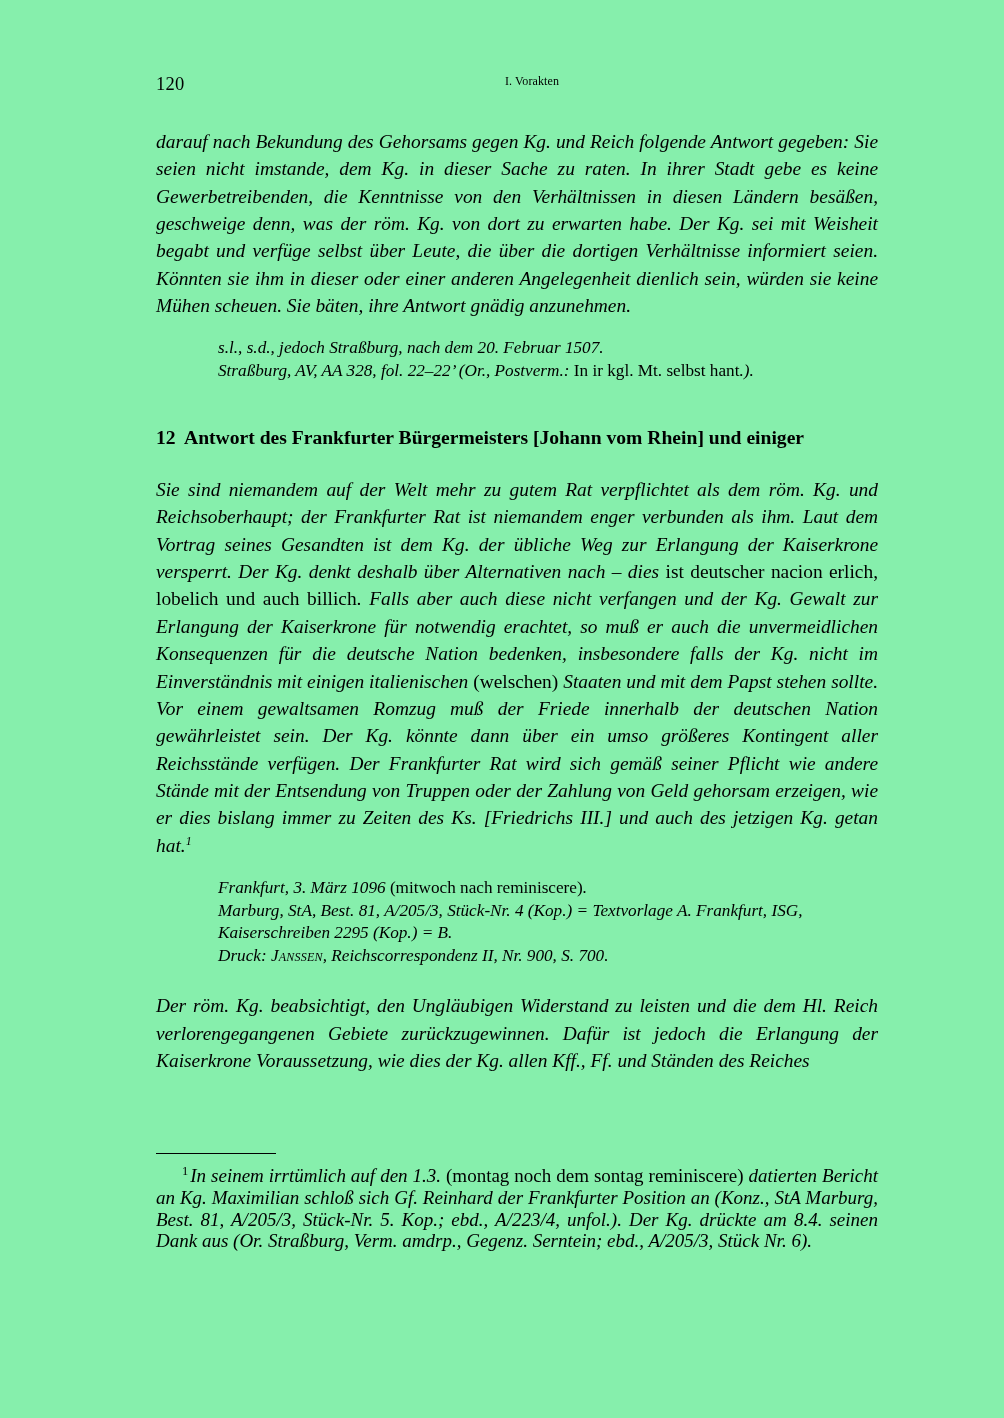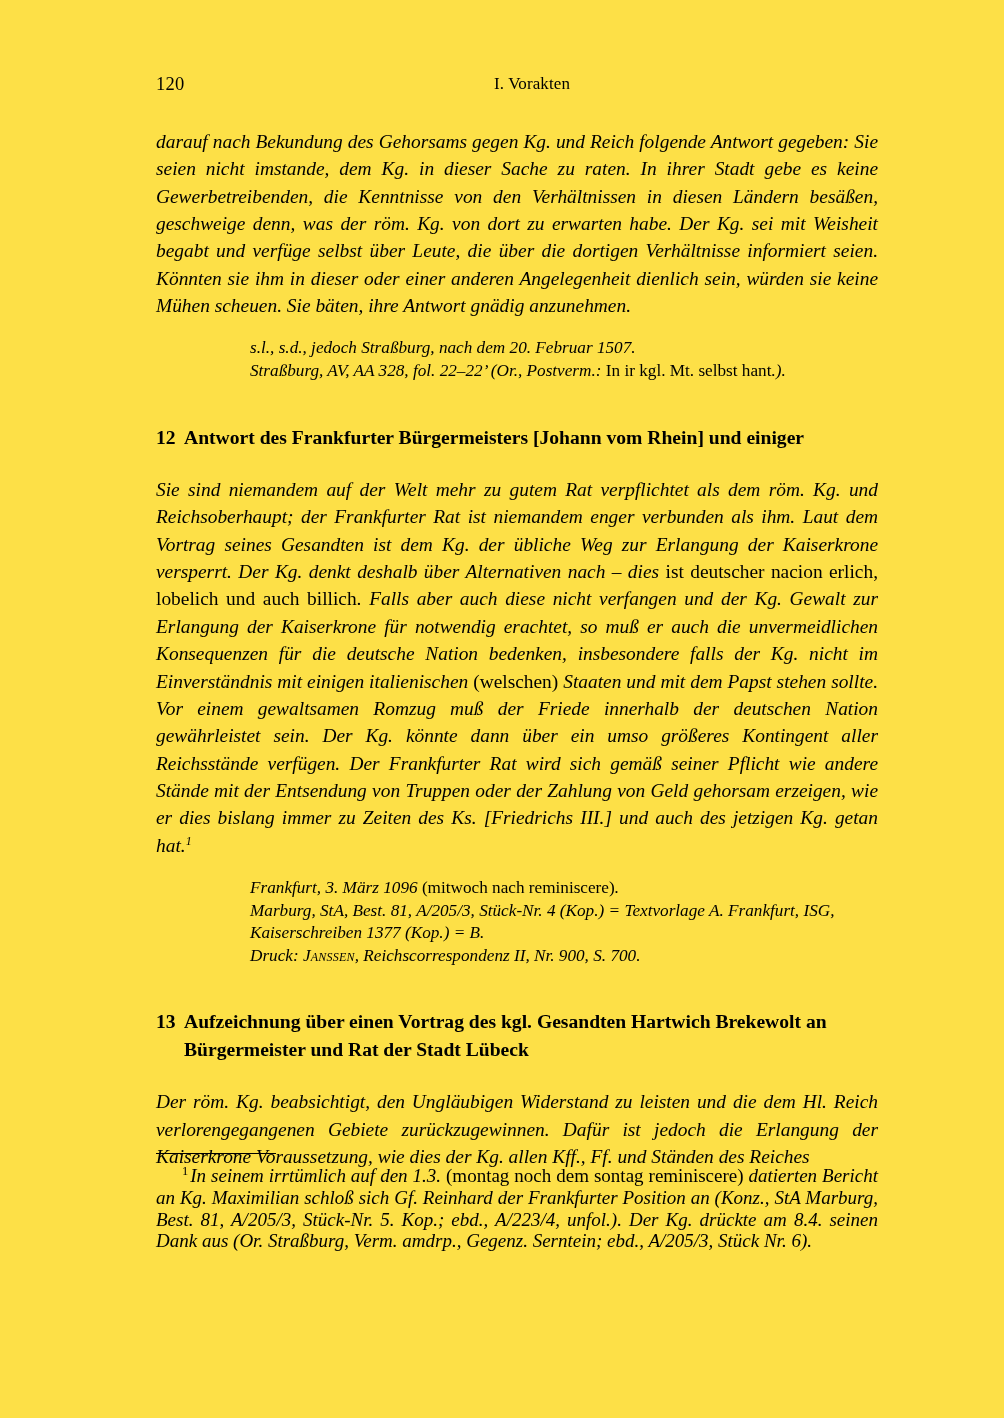--- a/index.html
+++ b/index.html
@@ -10,21 +10,21 @@
   }
   body {
     font-family: "Liberation Serif", "DejaVu Serif", serif;
     color: #000000;
   }
   .page {
     position: relative;
     width: 1004px;
     height: 1418px;
     margin: 0 auto;
-    background: #fde047;
+    background: #86efac;
     overflow: hidden;
   }
   .content {
     position: absolute;
     left: 156px;
     top: 0;
     width: 722px;
   }
 
   
@@ -40,21 +40,21 @@
     top: 0;
     letter-spacing: .2px;
   }
   .head-title {
     position: absolute;
     left: 0;
     right: 0;
     top: 0;
     text-align: center;
     padding-left: 30px;
-    font-size: 17px;
+    font-size: 12px;
     letter-spacing: .1px;
   }
 
   
   .para {
     font-size: 19.4px;
     line-height: 27.35px;
     text-align: justify;
     text-justify: inter-word;
     font-style: italic;
@@ -75,21 +75,21 @@
     font-size: 17.2px;
     line-height: 22.6px;
     font-style: italic;
   }
   .cite .roman { font-style: normal; }
   .cite .smallcaps {
     font-variant: small-caps;
     font-style: italic;
     letter-spacing: .2px;
   }
-  .cite-line { display: block; white-space: nowrap; margin-left: 32px; }
+  .cite-line { display: block; white-space: nowrap; }
 
   
   .doc-heading {
     position: relative;
     margin-top: 41px;
     margin-bottom: 0;
     font-weight: bold;
     font-size: 19.6px;
     line-height: 27.5px;
   }
@@ -166,28 +166,24 @@
     <div class="doc-heading">
       <span class="num">12</span>
       <span class="htext"><span>Antwort des Frankfurter Bürgermeisters [Johann vom Rhein] und einiger</span> </span>
     </div>
 
     <p class="para after-heading"><span>Sie sind niemandem auf der Welt mehr zu gutem Rat verpflichtet als dem röm. Kg. und Reichsoberhaupt; der Frankfurter Rat ist niemandem enger verbunden als ihm. Laut dem Vortrag seines Gesandten ist dem Kg. der übliche Weg zur Erlangung der Kaiserkrone versperrt. Der Kg. denkt deshalb über Alternativen nach – dies </span><span class="roman">ist deutscher nacion erlich, lobelich und auch billich.</span><span> Falls aber auch diese nicht verfangen und der Kg. Gewalt zur Erlangung der Kaiserkrone für notwendig erachtet, so muß er auch die unvermeidlichen Konsequenzen für die deutsche Nation bedenken, insbesondere falls der Kg. nicht im Einverständnis mit einigen italienischen </span><span class="roman">(welschen)</span><span> Staaten und mit dem Papst stehen sollte. Vor einem gewaltsamen Romzug muß der Friede innerhalb der deutschen Nation gewährleistet sein. Der Kg. könnte dann über ein umso größeres Kontingent aller Reichsstände verfügen. Der Frankfurter Rat wird sich gemäß seiner Pflicht wie andere Stände mit der Entsendung von Truppen oder der Zahlung von Geld gehorsam erzeigen, wie er dies bislang immer zu Zeiten des Ks. [Friedrichs III.] und auch des jetzigen Kg. getan hat.</span><sup>1</sup></p>
 
     <div class="cite">
       <span class="cite-line"><span>Frankfurt, 3. März 1096 </span><span class="roman">(mitwoch nach reminiscere)</span><span>.</span></span>
       <span class="cite-line">Marburg, StA, Best. 81, A/205/3, Stück-Nr. 4 (Kop.) = Textvorlage A. Frankfurt, ISG,</span>
-      <span class="cite-line">Kaiserschreiben 1377 (Kop.) = B.</span>
+      <span class="cite-line">Kaiserschreiben 2295 (Kop.) = B.</span>
       <span class="cite-line"><span>Druck: </span><span class="smallcaps">Janssen</span><span>, Reichscorrespondenz II, Nr. 900, S. 700.</span></span>
     </div>
 
-    <div class="doc-heading">
-      <span class="num">13</span>
-      <span class="htext"><span>Aufzeichnung über einen Vortrag des kgl. Gesandten Hartwich Brekewolt an</span> <span class="lastline">Bürgermeister und Rat der Stadt Lübeck</span></span>
-    </div>
 
     <p class="para after-heading-13"><span>Der röm. Kg. beabsichtigt, den Ungläubigen Widerstand zu leisten und die dem Hl. Reich verlorengegangenen Gebiete zurückzugewinnen. Dafür ist jedoch die Erlangung der Kaiserkrone Voraussetzung, wie dies der Kg. allen Kff., Ff. und Ständen des Reiches</span></p>
 
   </div>
 
   <div class="footnote-wrap">
     <div class="fn-rule"></div>
     <p class="footnote"><span class="fn-mark">1</span><span>In seinem irrtümlich auf den 1.3. </span><span class="roman">(montag noch dem sontag reminiscere)</span><span> datierten Bericht an Kg. Maximilian schloß sich Gf. Reinhard der Frankfurter Position an (Konz., StA Marburg, Best. 81, A/205/3, Stück-Nr. 5. Kop.; ebd., A/223/4, unfol.). Der Kg. drückte am 8.4. seinen Dank aus (Or. Straßburg, Verm. amdrp., Gegenz. Serntein; ebd., A/205/3, Stück Nr. 6).</span></p>
   </div>
 

